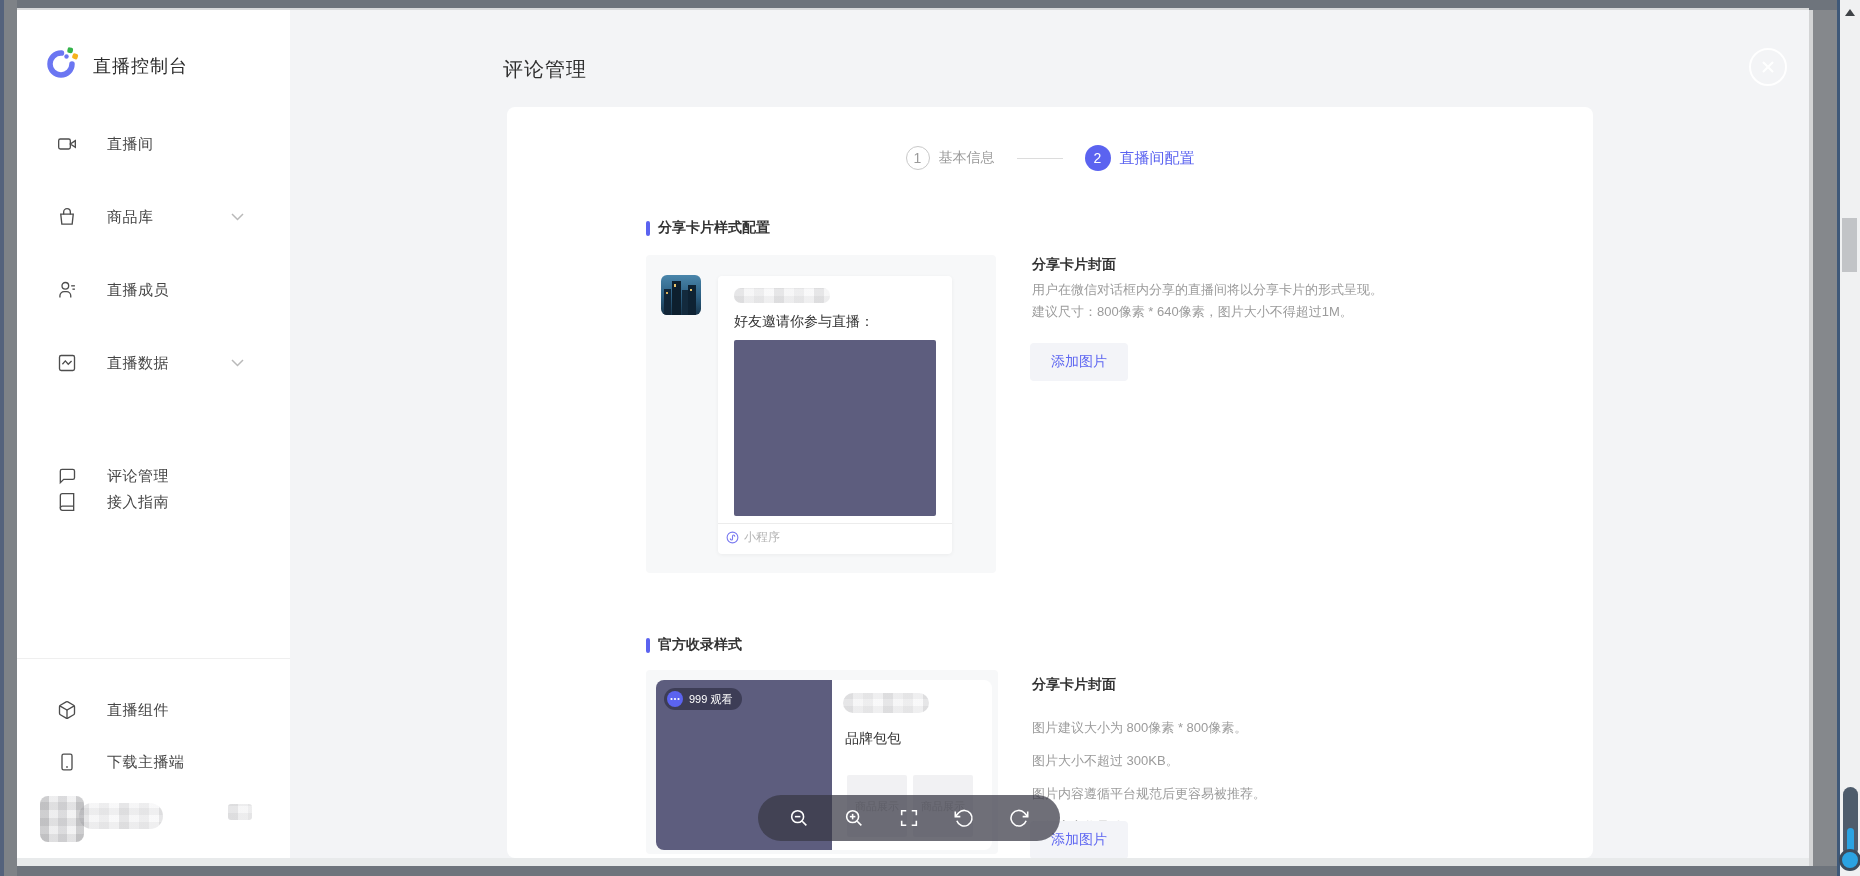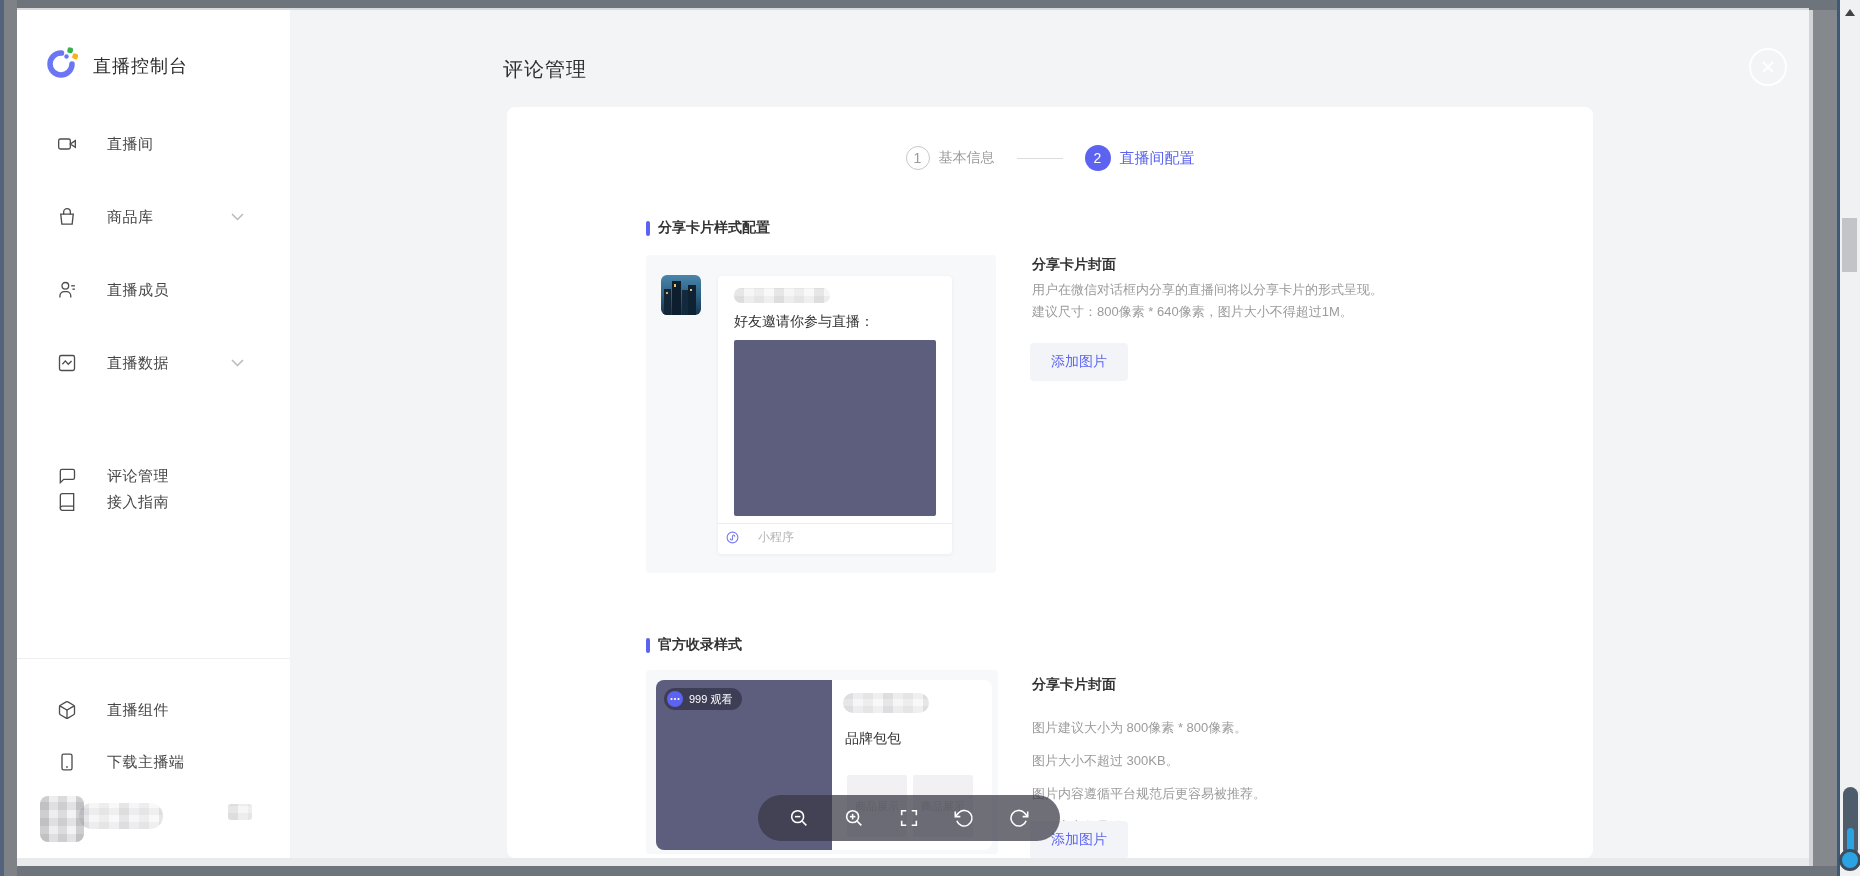--- a/index.html
+++ b/index.html
@@ -65,21 +65,21 @@
   
   .panel{position:absolute;background:#f7f8f9;border-radius:4px;}
   .panel-share{left:139px;top:148px;width:350px;height:318px;}
   .avatar{position:absolute;left:15px;top:20px;width:40px;height:40px;border-radius:6px;overflow:hidden;}
   .wcard{position:absolute;left:72px;top:21px;width:234px;height:278px;background:#fff;border-radius:4px;
     box-shadow:0 1px 4px rgba(0,0,0,0.05);}
   .wc-blur{position:absolute;left:16px;top:12px;width:96px;height:15px;border-radius:7px;}
   .wc-invite{position:absolute;left:16px;top:37px;font-size:14px;color:#333;}
   .wc-img{position:absolute;left:16px;top:64px;width:202px;height:176px;background:var(--ph);border-radius:2px;}
   .wc-div{position:absolute;left:0;top:247px;width:100%;height:1px;background:#ececec;}
-  .wc-mp{position:absolute;left:8px;top:253px;display:flex;align-items:center;gap:19px;justify-content:center;}
+  .wc-mp{position:absolute;left:8px;top:253px;display:flex;align-items:center;gap:5px;justify-content:center;}
   .wc-mp-lbl{font-size:12px;color:#b3b3b3;}
   
   .info-title{position:absolute;left:525px;font-size:14px;font-weight:bold;color:#333;}
   .info-body{position:absolute;left:525px;font-size:13px;color:#9b9b9b;}
   .info-body .ln{line-height:22px;}
   .info-body2 .ln{line-height:21px;margin-top:12px;}
   .add-btn{position:absolute;left:523px;width:98px;height:38px;background:#f3f4f8;border:none;border-radius:4px;
     color:#5e66f1;font-size:14px;cursor:pointer;font-family:inherit;}
   .help-ico{display:inline-block;vertical-align:-2px;margin-left:2px;}
   

